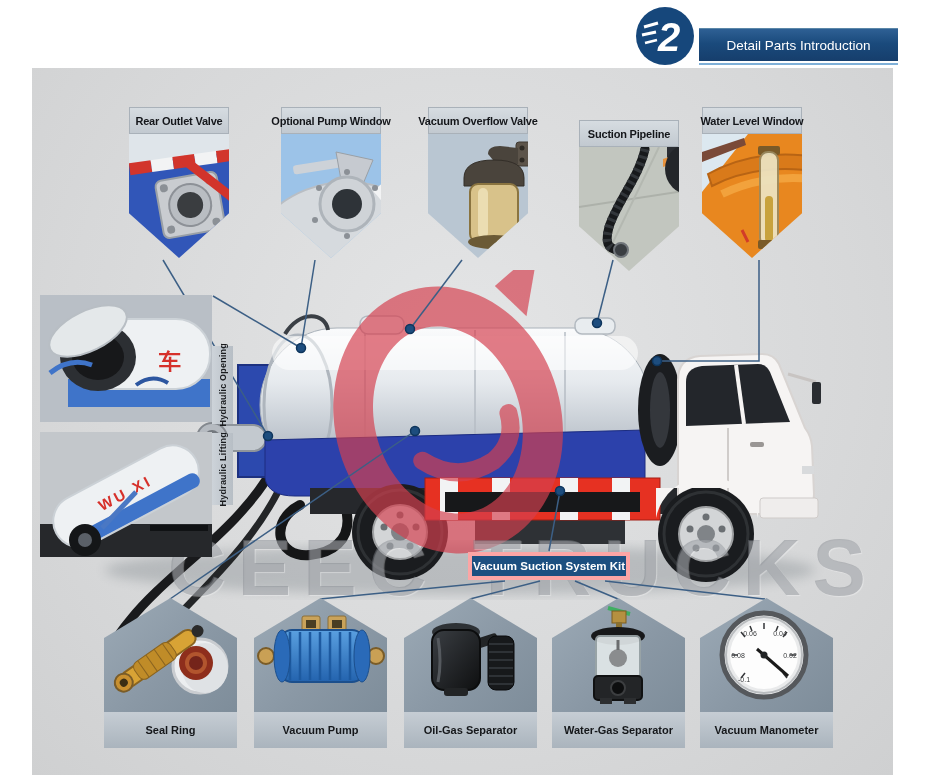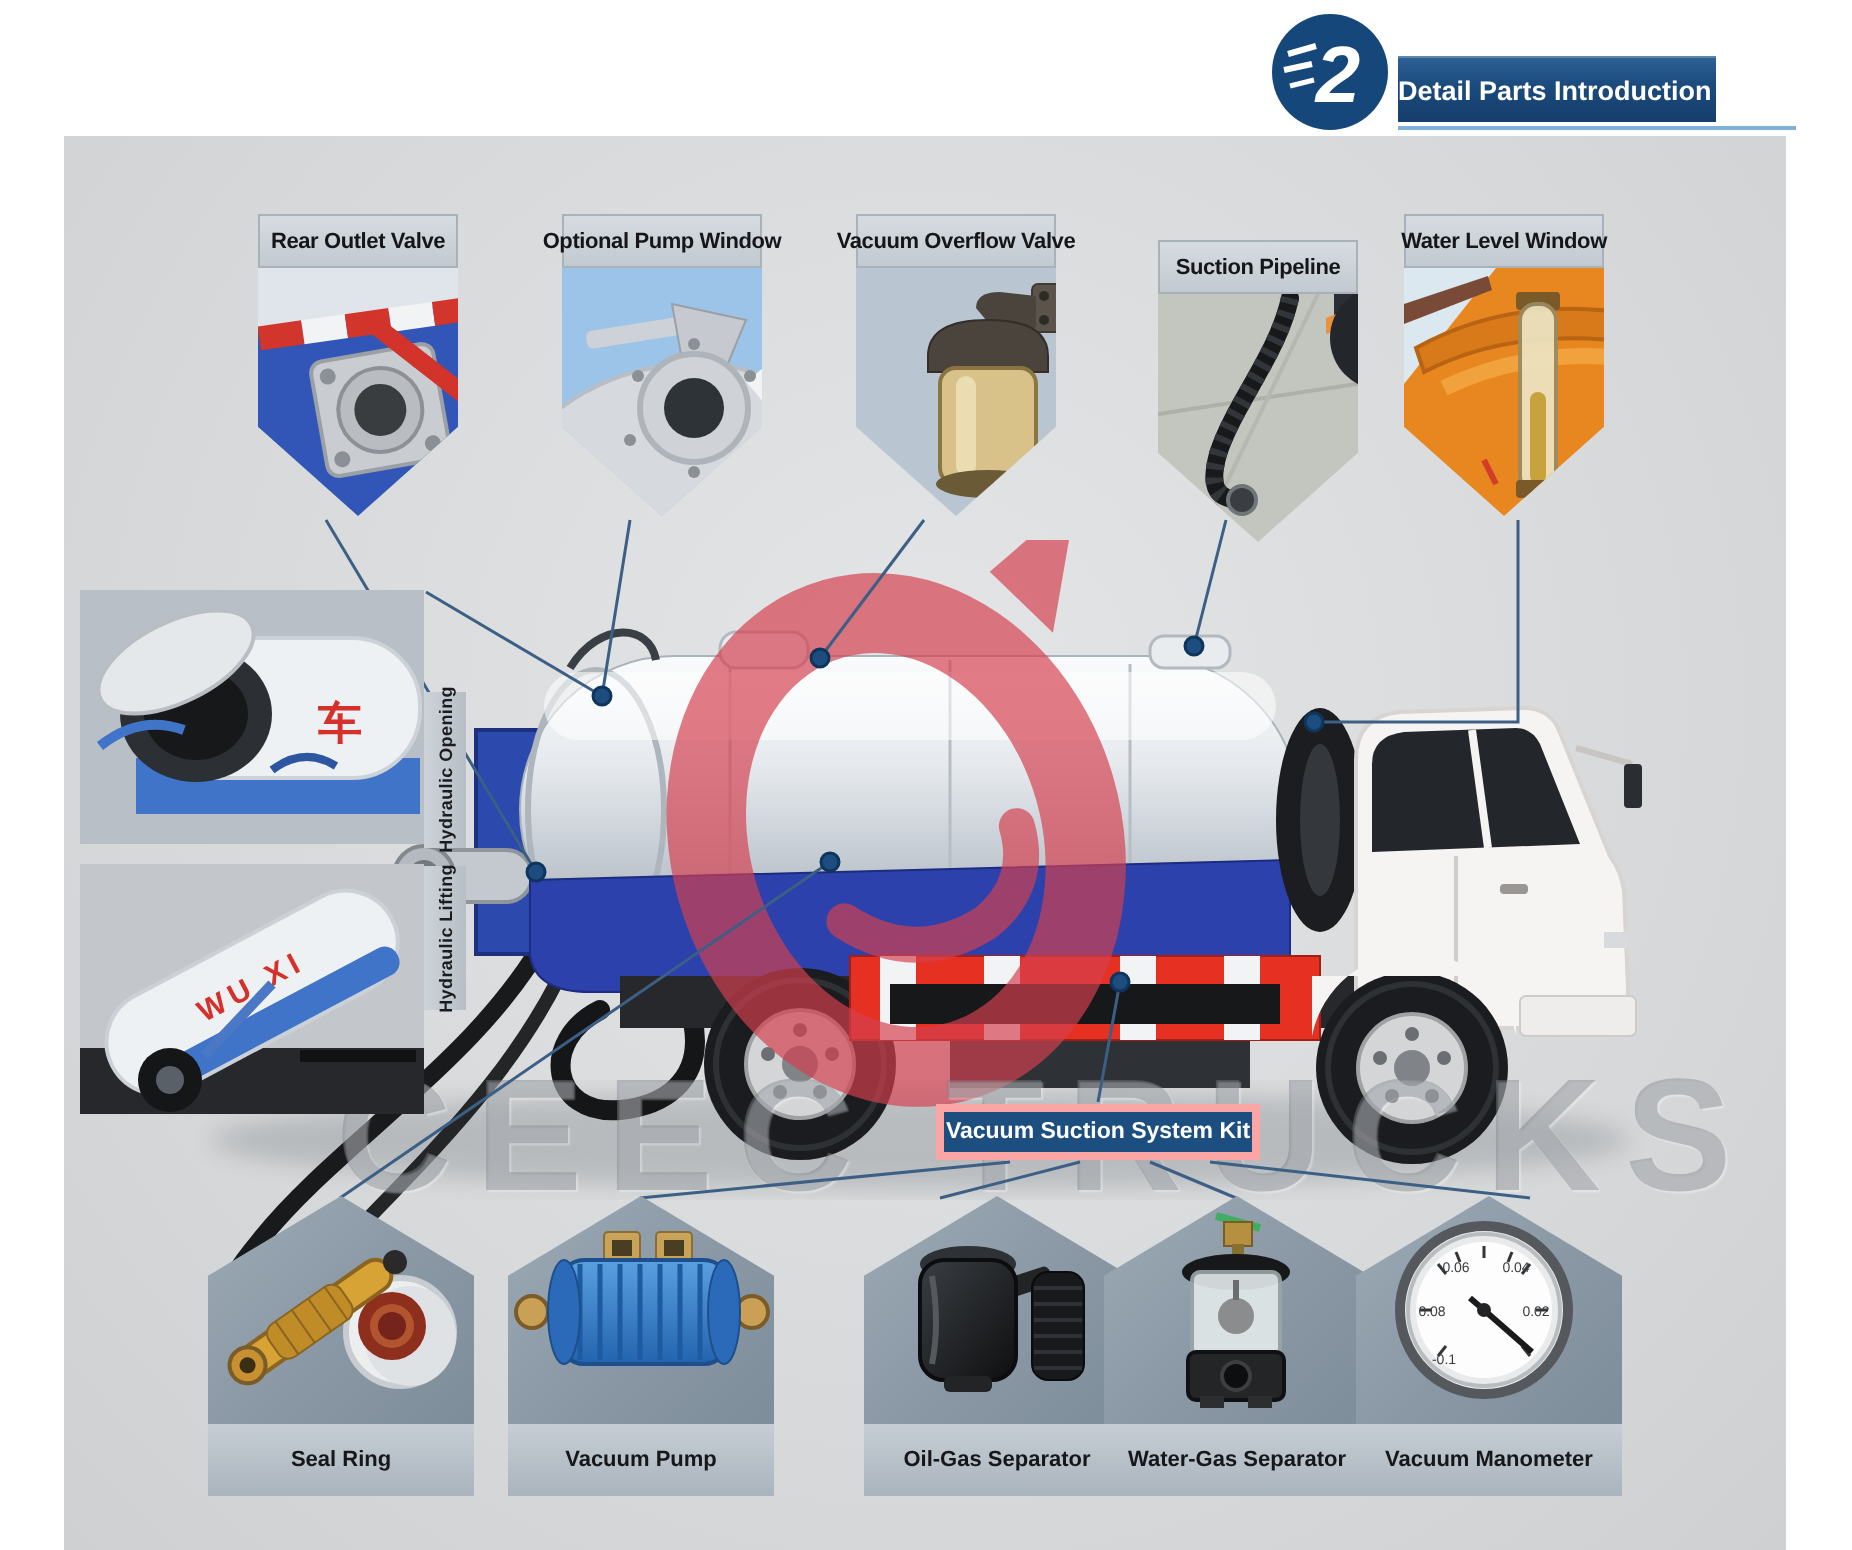--- a/index.html
+++ b/index.html
@@ -6,24 +6,24 @@
   html,body { background:#ffffff; }
   .page { position:relative; width:926px; height:775px; background:#ffffff;
           font-family:"Liberation Sans", sans-serif; overflow:hidden; }
   .abs { position:absolute; }
   .panel { left:32px; top:68px; width:861px; height:707px;
            background:radial-gradient(ellipse at 50% 40%, #e4e5e6 0%, #d7d8d9 65%, #cfd0d1 100%); }
 
   
   .badge { left:636px; top:7px; width:58px; height:58px; border-radius:50%;
            background:#16477b; z-index:8; }
-  .titlebar { left:699px; top:28px; width:159px; height:33px;
+  .titlebar { left:699px; top:28px; width:199px; height:33px;
               background:linear-gradient(#2e6094 0%, #1a4a7c 45%, #163e6c 100%);
-              border-top:1px solid #5b87a8; display:flex; align-items:center; 
-              color:#ffffff; font-weight:bold; font-size:13.5px; white-space:nowrap; z-index:8; }
+              border-top:1px solid #5b87a8; display:flex; align-items:center; justify-content:center;
+              color:#ffffff; font-weight:normal; font-size:13.5px; white-space:nowrap; z-index:8; }
   .underline { left:699px; top:63px; width:199px; height:2px; background:#7fb0d8; z-index:8; }
 
   
   .callout-top { width:132px; z-index:6;padding-left:32px; }
   .clabel { height:27px; background:linear-gradient(#d6dce1,#c2c9d0);
             border:1px solid #a9b1b9; display:flex; align-items:center; justify-content:center;
             font-weight:bold; font-size:11px; letter-spacing:-0.2px; color:#14161a; white-space:nowrap; }
   .cphoto { height:124px; clip-path:polygon(0 0,100% 0,100% 64%,50% 100%,0 64%); }
   .cphoto svg, .bphoto svg, .sphoto svg { display:block; }
 
@@ -400,21 +400,21 @@
             <line x1="86" y1="34" x2="86" y2="82"></line>
           <line x1="96" y1="34" x2="96" y2="82"></line>
         </g>
         <ellipse cx="28" cy="58" rx="8" ry="26" fill="#2a6ab8" stroke="#1c4f8c"></ellipse>
         <ellipse cx="108" cy="58" rx="8" ry="26" fill="#2a6ab8" stroke="#1c4f8c"></ellipse>
       </svg>
     </div>
     <div class="blabel">Vacuum Pump</div>
   </div>
 
-  <div class="abs callout-bottom" style="left:404px; top:598px;margin-left:28px;">
+  <div class="abs callout-bottom" style="left:404px; top:598px;">
     <div class="bphoto">
       <svg width="133" height="114" viewBox="0 0 133 114">
         <defs>
             <linearGradient id="dk" x1="0" y1="0" x2="1" y2="1">
           <stop offset="0" stop-color="#3a3e43"></stop>
               <stop offset="1" stop-color="#0e0f10"></stop>
             </linearGradient>
           </defs>
         <rect x="70" y="38" width="24" height="10" rx="3" fill="#222426" transform="rotate(-18 82 43)"></rect>
         <ellipse cx="52" cy="34" rx="24" ry="9" fill="#2e3236"></ellipse>
@@ -447,21 +447,21 @@
         <line x1="66" y1="42" x2="66" y2="52" stroke="#6a6c6e" stroke-width="3"></line>
         <rect x="42" y="78" width="48" height="24" rx="4" fill="#232527" stroke="#101112" stroke-width="2"></rect>
         <circle cx="66" cy="90" r="7" fill="#0d0e0f" stroke="#3c3e40" stroke-width="2"></circle>
         <rect x="48" y="100" width="12" height="6" fill="#2c2e30"></rect>
         <rect x="72" y="100" width="12" height="6" fill="#2c2e30"></rect>
       </svg>
     </div>
     <div class="blabel">Water-Gas Separator</div>
   </div>
 
-  <div class="abs callout-bottom" style="left:678px; top:598px;text-align:center;">
+  <div class="abs callout-bottom" style="left:700px; top:598px;text-align:center;">
     <div class="bphoto">
       <svg width="133" height="114" viewBox="0 0 133 114">
         <circle cx="64" cy="57" r="42" fill="#e9eaeb" stroke="#55585c" stroke-width="5"></circle>
         <circle cx="64" cy="57" r="38" fill="none" stroke="#b9bcbf" stroke-width="2"></circle>
         <circle cx="64" cy="57" r="34" fill="#fdfdfd"></circle>
         <g stroke="#333538" stroke-width="1.5">
           <line x1="64" y1="25" x2="64" y2="31"></line>
             <line x1="87" y1="34" x2="83" y2="39"></line>
           <line x1="96" y1="57" x2="90" y2="57"></line>
             <line x1="87" y1="80" x2="83" y2="75"></line>

